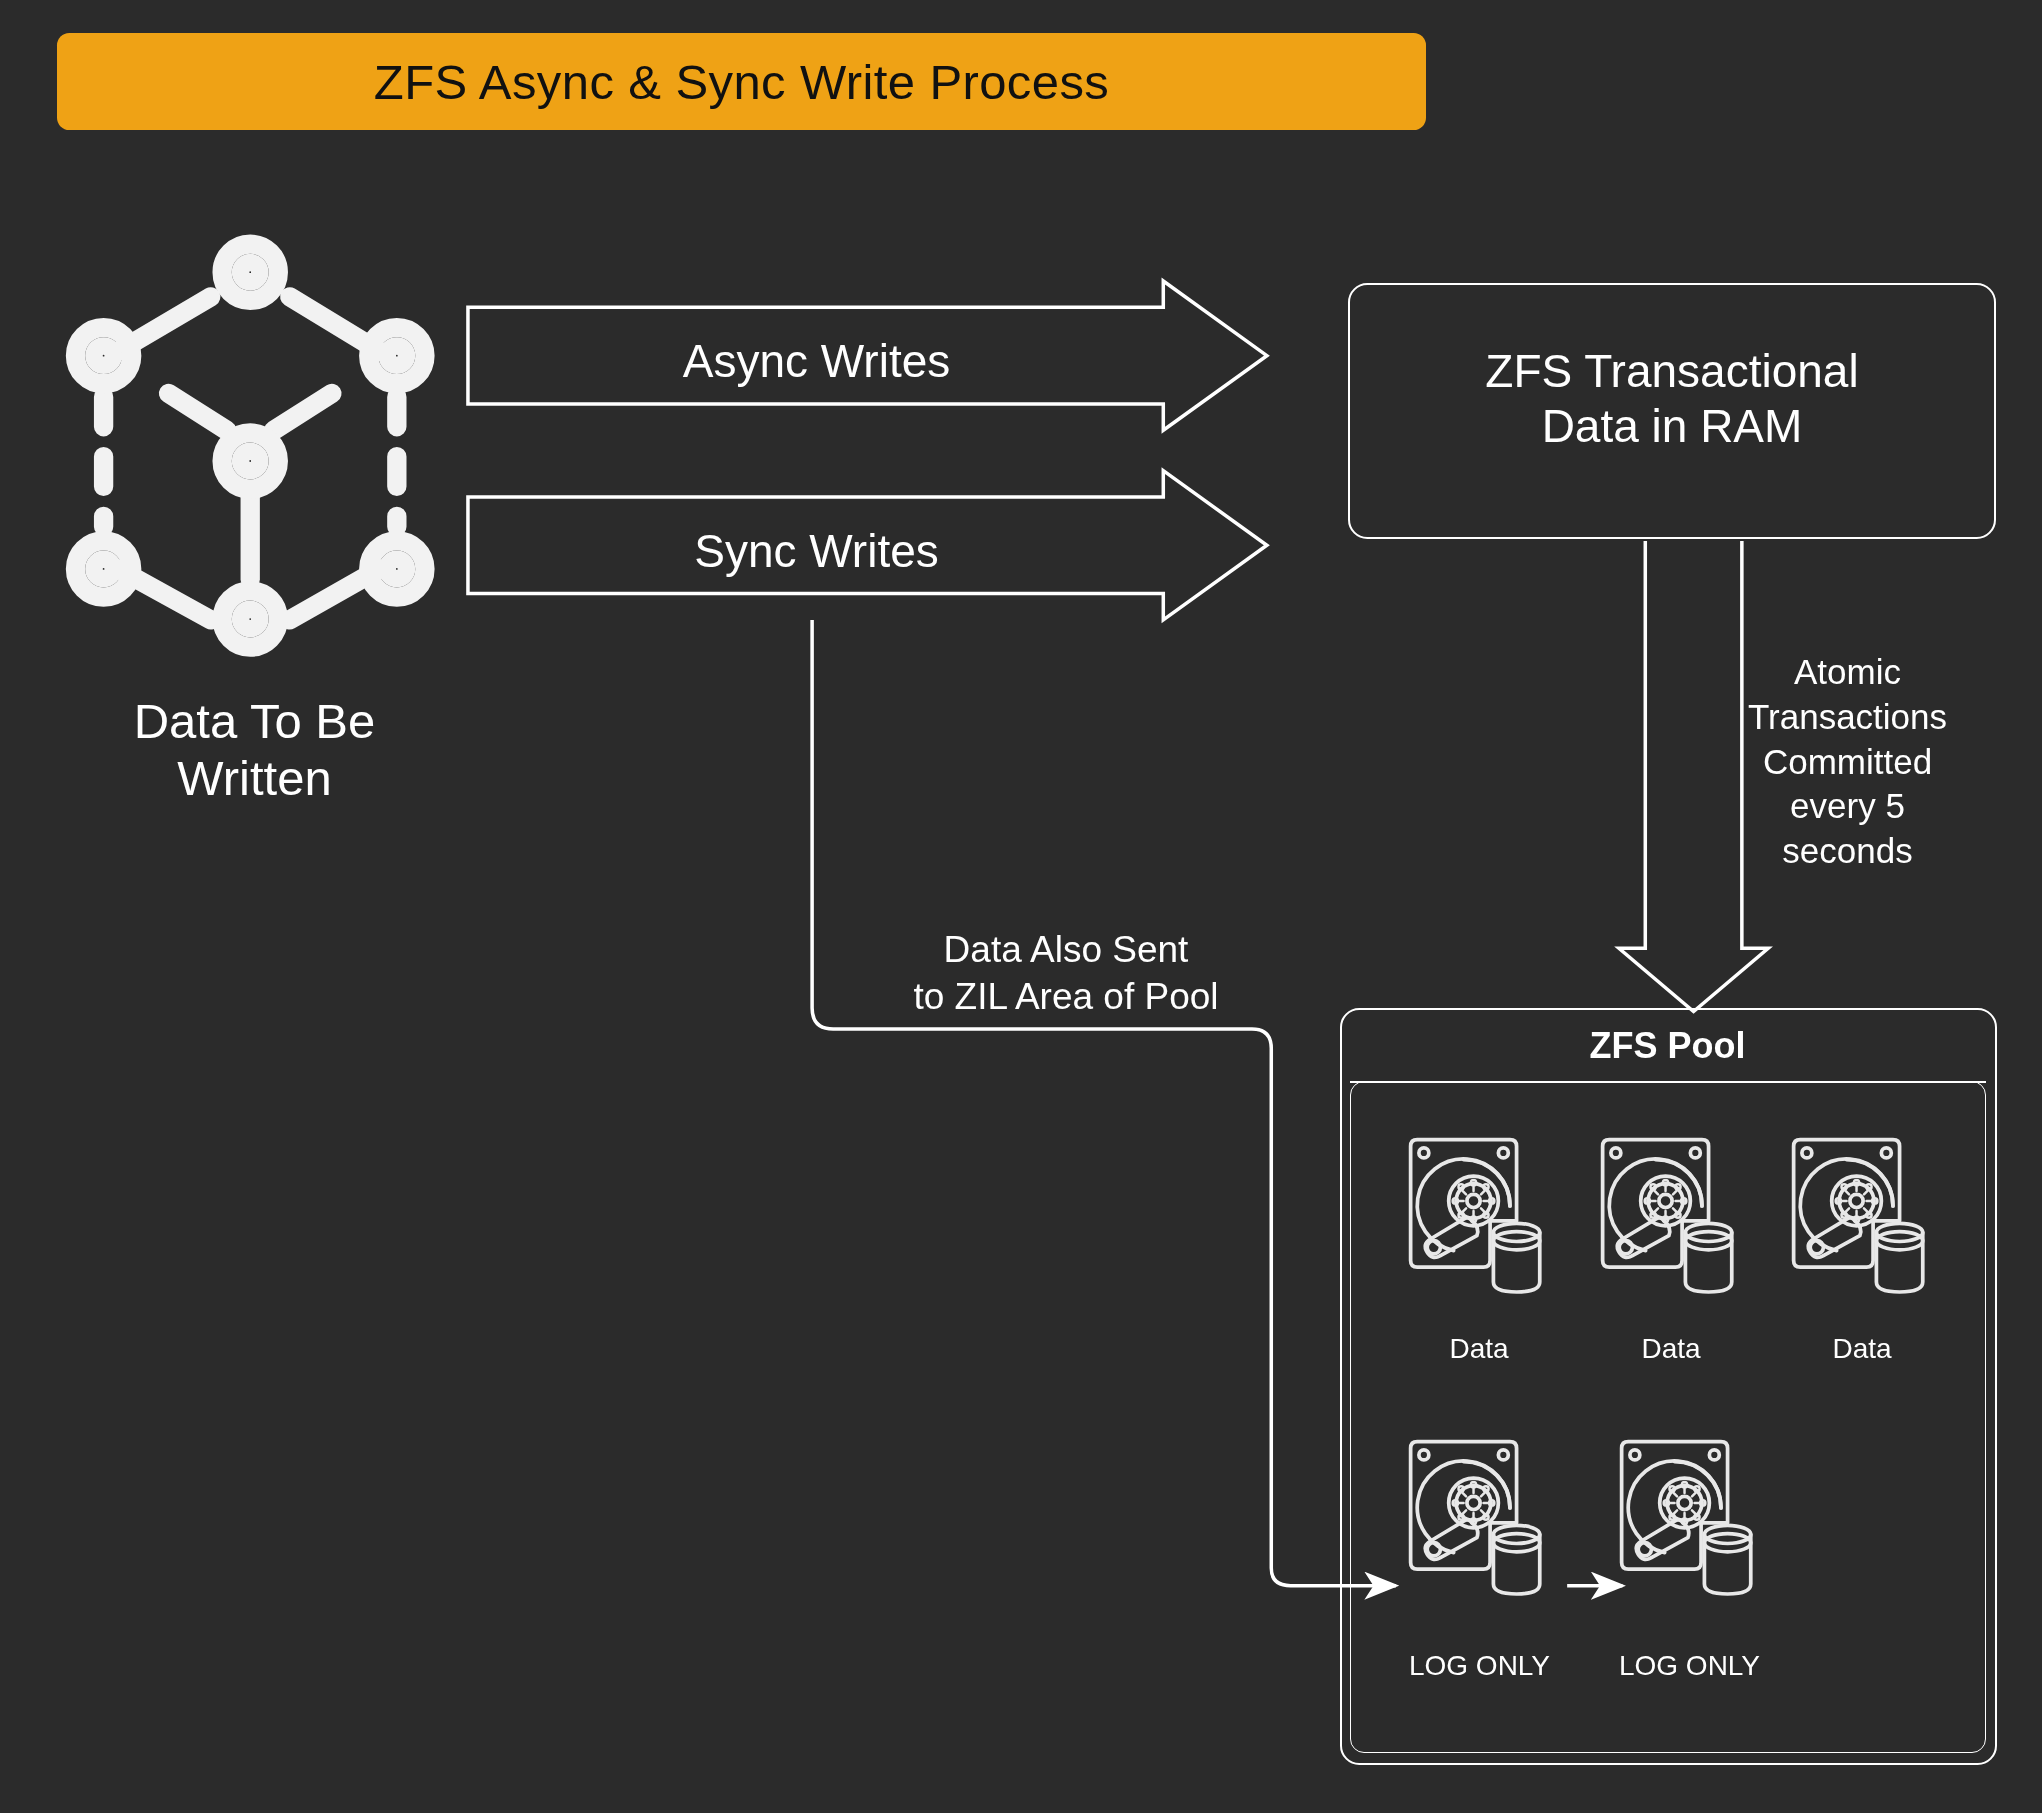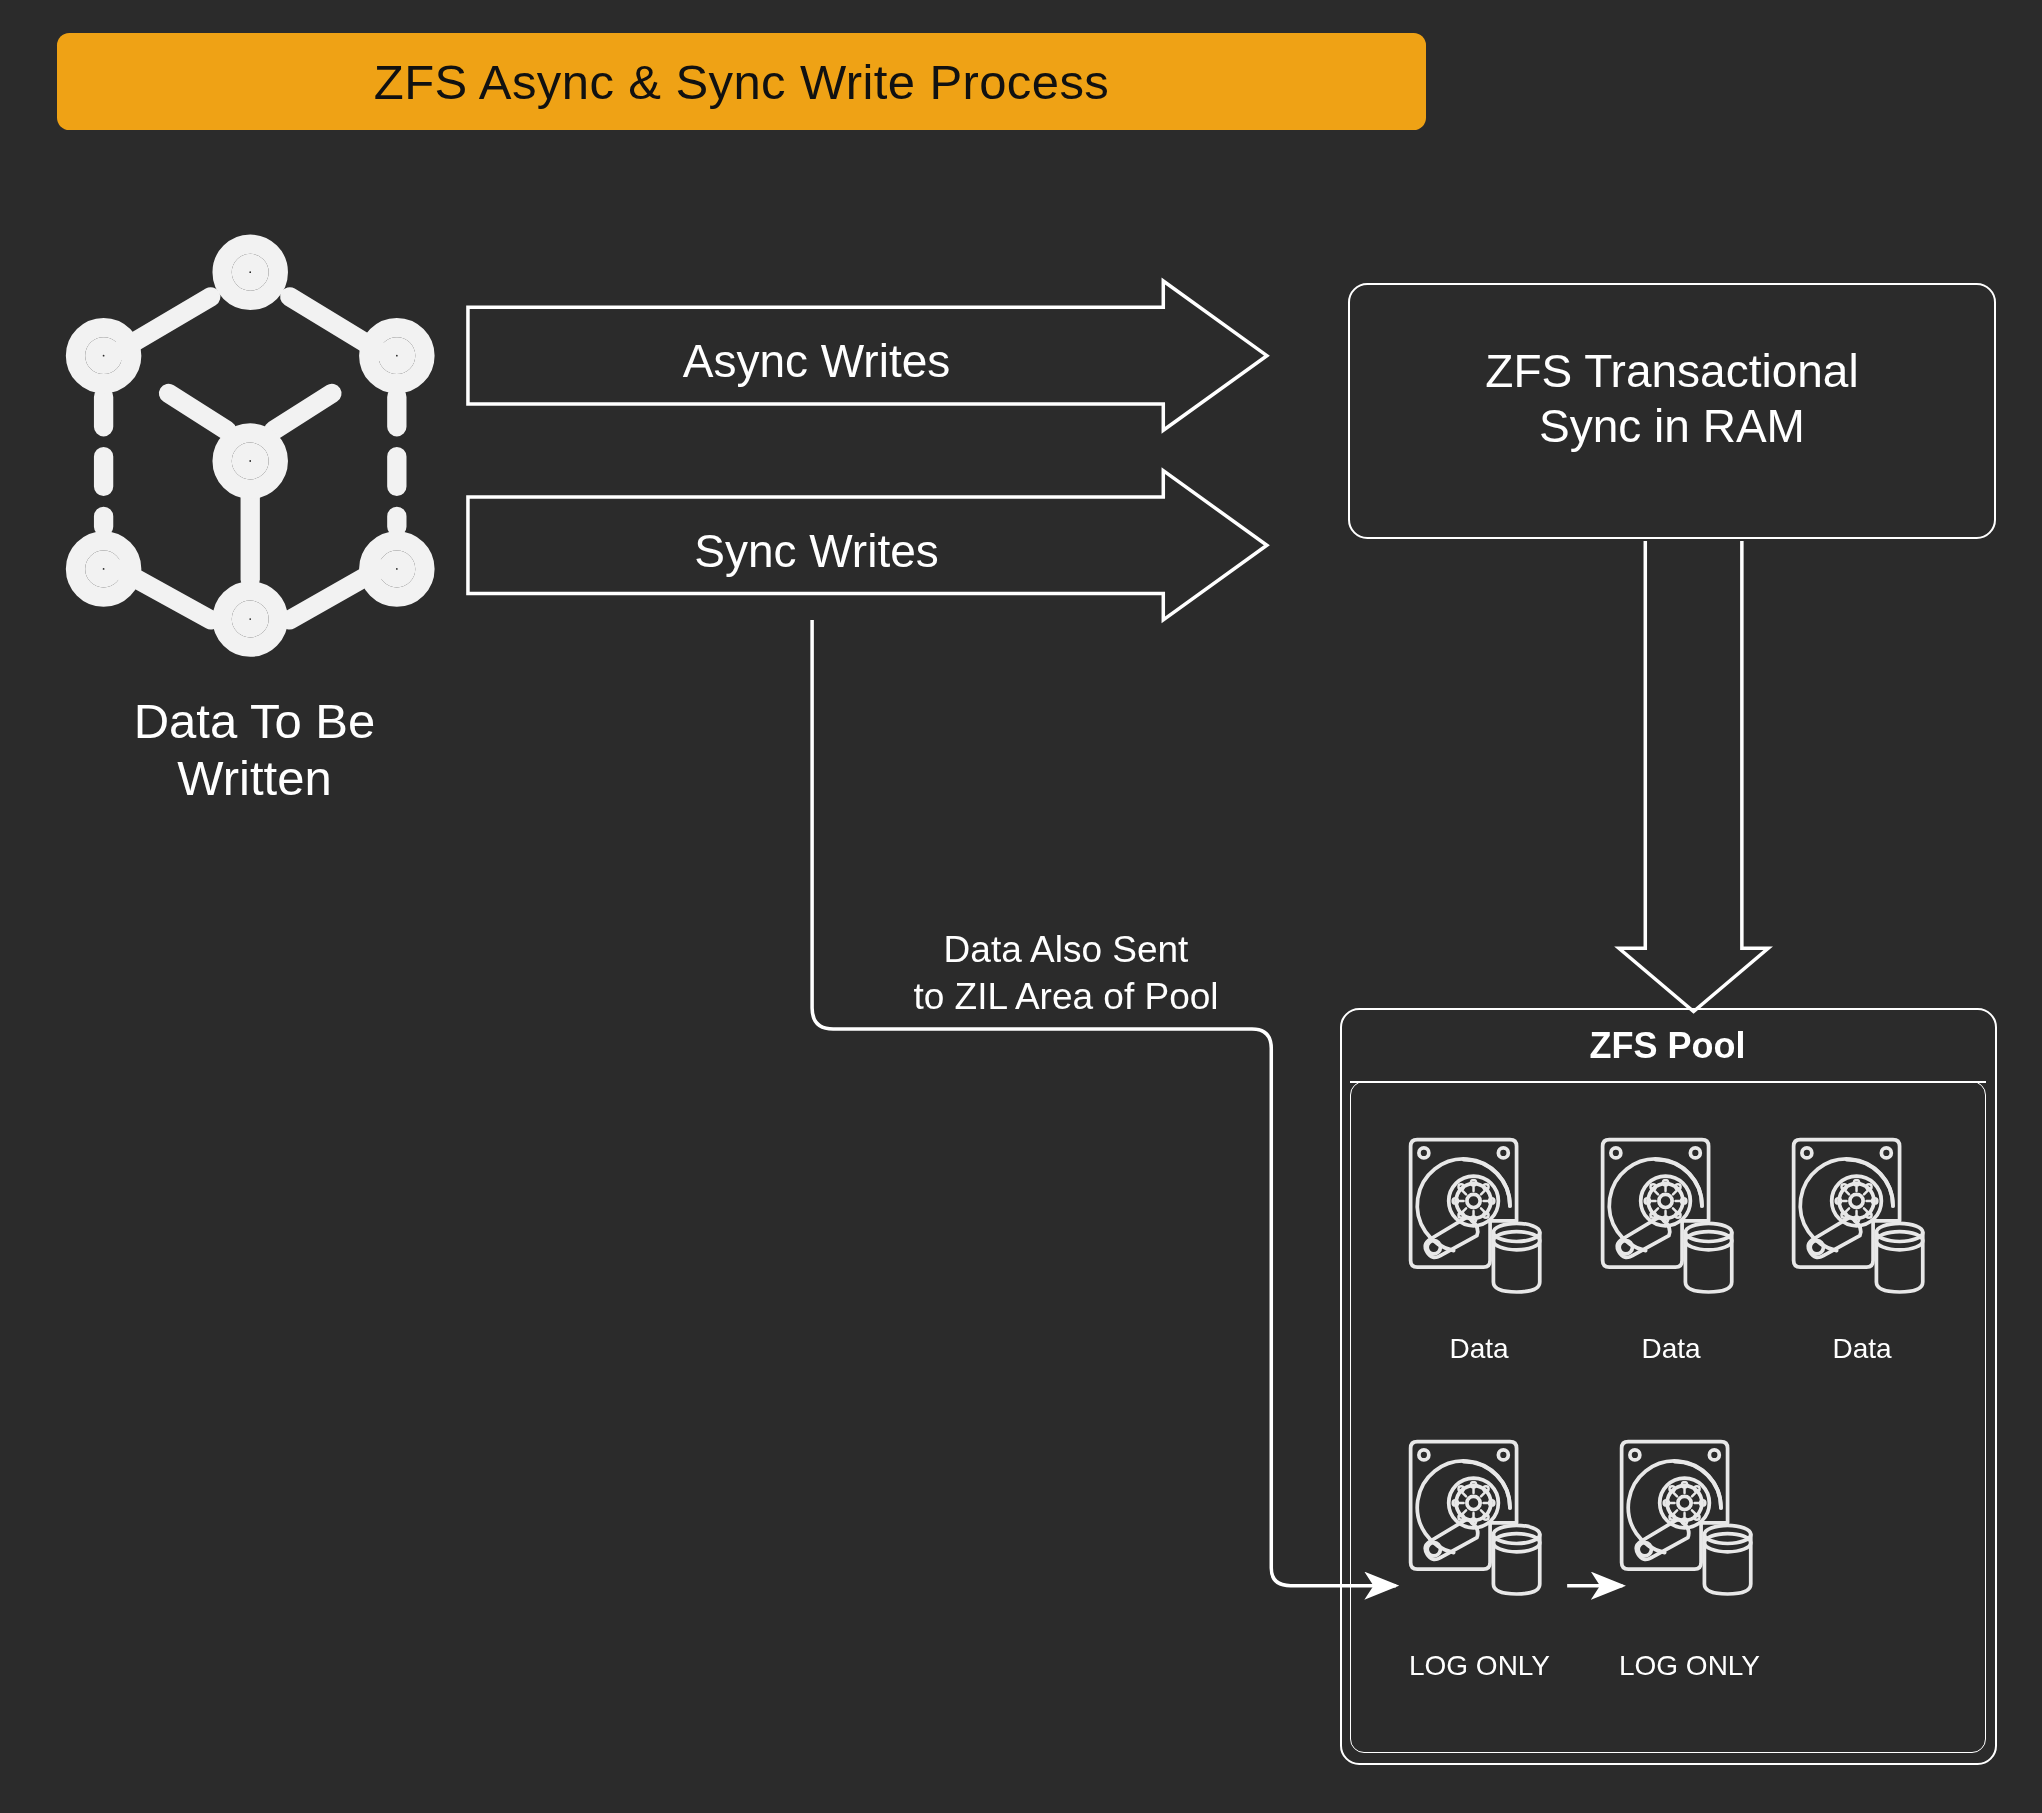--- a/index.html
+++ b/index.html
@@ -217,24 +217,29 @@
 
     <path d="M 925,706 L 925,1148 Q 925,1172 949,1172 L 1426,1172 Q 1448,1172 1448,1194 L 1448,1786 Q 1448,1806 1470,1806 L 1590,1806" fill="none" stroke="#ffffff" stroke-width="4" marker-end="url(#solidhead)"></path>
 
     <path d="M 1785,1806 L 1848,1806" fill="none" stroke="#ffffff" stroke-width="4" marker-end="url(#solidhead)"></path>
   </svg>
 
   <div class="txt" id="async-writes-label">Async Writes</div>
   <div class="txt" id="sync-writes-label">Sync Writes</div>
   <div class="txt" id="zil-label">Data Also Sent
 to ZIL Area of Pool</div>
+  <div class="txt" id="atomic-label">Atomic
+Transactions
+Committed
+every 5
+seconds</div>
 
   <div class="rbox" id="txg-box"></div>
   <div class="txt" id="txg-label">ZFS Transactional
-Sync in RAM</div>
+Data in RAM</div>
 
   <div class="rbox" id="pool-box-outer"></div>
   <div id="pool-divider"></div>
   <div class="rbox" id="pool-box-inner"></div>
   <div class="txt" id="zfs-pool-title">ZFS Pool</div>
 
   <svg width="0" height="0" style="position:absolute" aria-hidden="true">
     <symbol id="hdd" viewBox="0 0 180 200">
       <g fill="none" stroke="#e8e8e8" stroke-width="4.5" stroke-linejoin="round" stroke-linecap="round">
 

